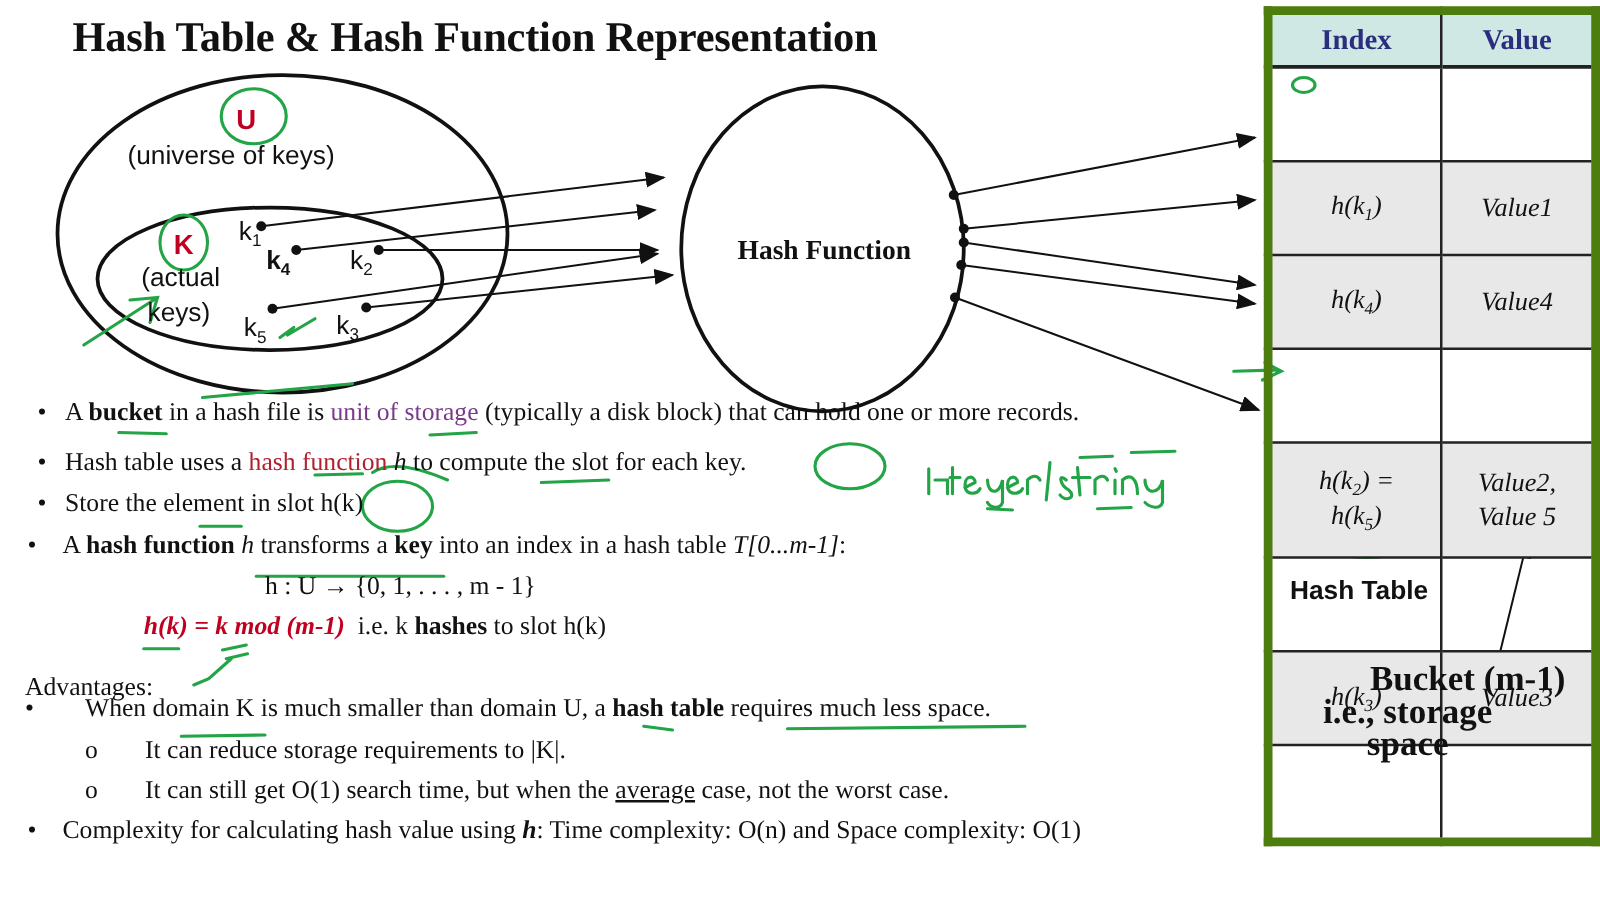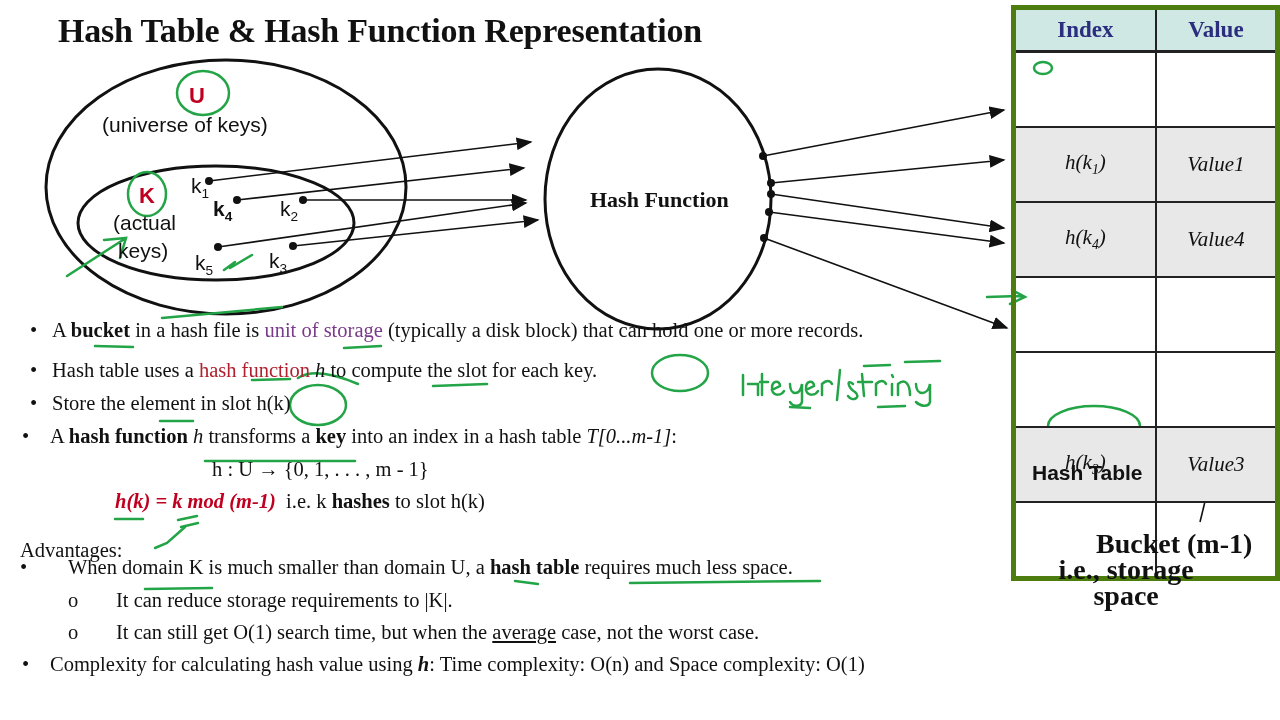--- a/index.html
+++ b/index.html
@@ -8,21 +8,21 @@
   .title{left:58px;top:12px;font-size:34px;font-weight:bold;white-space:nowrap;letter-spacing:-0.2px;}
   svg.diagram{position:absolute;left:0;top:0;}
   .sans{font-family:"Liberation Sans",sans-serif;}
   .lbl{font-size:21px;}
   .red{color:#c00020;}
   .purple{color:#7a3a8a;}
   .crimson{color:#b0202e;}
   .hf{font-weight:bold;font-size:22px;}
   .bul{font-size:20.5px;white-space:nowrap;}
   .dot{display:inline-block;width:22px;}
-  table.ht{position:absolute;left:1011px;top:5px;border-collapse:collapse;border:5px solid #4d7c0f;}
+  table.ht{position:absolute;left:1011px;top:5px;border-collapse:collapse;border:7px solid #4d7c0f;}
   table.ht td{border:2px solid #222;height:39px;text-align:center;font-style:italic;font-size:21px;padding:17px;}
   table.ht th{background:#cfe8e4;color:#2b2d7e;font-size:23px;height:38px;border:2px solid #222;border-bottom:3px solid #222;}
   td.ci{width:152px;} td.cv{width:104px;}
   tr.g td{background:#e8e8e8;}
   .ht-cap{left:1032px;top:461px;font-size:21px;font-weight:bold;}
   .bucket{left:1096px;top:531px;font-size:28px;font-weight:bold;text-align:center;line-height:26px;}
   sub{font-size:65%;}
   .green{stroke:#22a447;fill:none;stroke-width:2.5;stroke-linecap:round;}
 </style>
 </head>
@@ -124,20 +124,24 @@
     <td class="cv">Value1</td>
   </tr>
   <tr class="g">
     <td class="ci"><span>h(k</span><sub>4</sub><span>)</span></td>
     <td class="cv">Value4</td>
   </tr>
   <tr>
         <td class="ci"></td>
         <td class="cv"></td>
       </tr>
+  <tr class="g" style="height:62px;">
+    <td class="ci">h(k<sub>2</sub>) = h(k<sub>5</sub>)</td>
+    <td class="cv" style="line-height:27px;"><span>Value2,</span><br><span>Value 5</span></td>
+  </tr>
   <tr>
         <td class="ci"></td>
         <td class="cv"></td>
       </tr>
   <tr class="g">
     <td class="ci"><span>h(k</span><sub>3</sub><span>)</span></td>
     <td class="cv">Value3</td>
   </tr>
   <tr>
         <td class="ci"></td>

